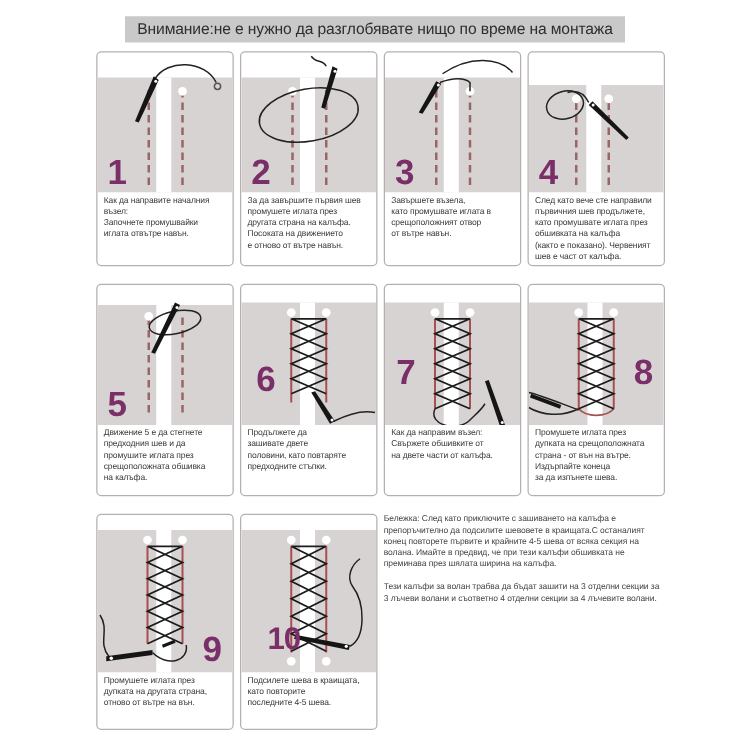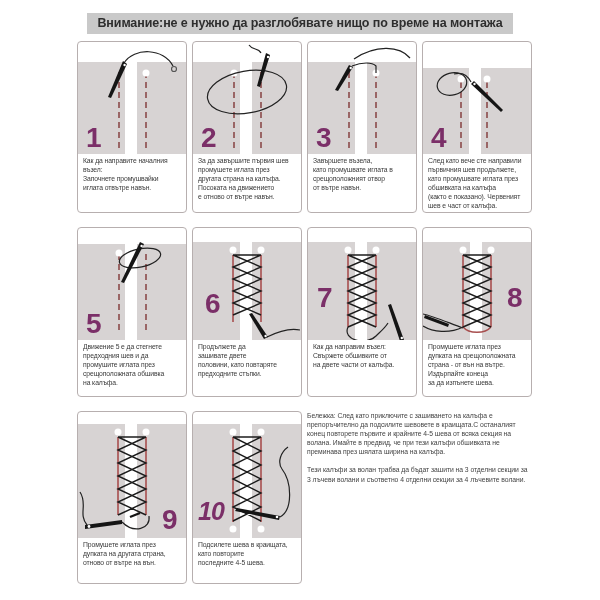--- a/index.html
+++ b/index.html
@@ -6,21 +6,21 @@
   body{
     width:600px;height:600px;background:#ffffff;
     font-family:"Liberation Sans","DejaVu Sans",sans-serif;
     color:#333;position:relative;overflow:hidden;
   }
   .title-bar{
     margin:13px auto 7px auto;
     width:fit-content;max-width:420px;
     background:#c9c9c9;
     padding:3px 10px 4px 10px;
-    font-size:12.5px;font-weight:700;color:#2e2e2e;
+    font-size:12.5px;font-weight:400;color:#2e2e2e;
     text-align:center;letter-spacing:-0.1px;
   }
   .grid{
     margin-left:77px;
     display:grid;
     grid-template-columns:repeat(4,110px);
     grid-template-rows:172px 170px 173px;
     column-gap:5px;row-gap:14px;
   }
   .card{
@@ -264,21 +264,21 @@
         <circle cx="68" cy="20" r="3.5" fill="#fff"></circle>
         <circle cx="40" cy="117" r="3.5" fill="#fff"></circle>
         <circle cx="68" cy="117" r="3.5" fill="#fff"></circle>
         <line x1="40" y1="25" x2="40" y2="110" stroke="#a84f4f" stroke-width="1.6"></line>
         <line x1="68" y1="25" x2="68" y2="110" stroke="#a84f4f" stroke-width="1.6"></line>
         <path d="M40,25 L68,25 M40,25 L68,39 L40,53 L68,67 L40,81 L68,95 L40,109 M68,25 L40,39 L68,53 L40,67 L68,81 L40,95 L68,109" stroke="#1c1c1c" fill="none" stroke-width="1.4"></path>
         <path d="M87,105 C100,98 99,70 89,57 C84,50 88,40 95,35" stroke="#222" fill="none" stroke-width="1.2"></path>
         <polygon points="42,99 44,96 87,104 86,108" fill="#151515"></polygon>
         <circle cx="84" cy="105" r="1.3" fill="#fff"></circle>
       </svg>
-      <span class="stepnum small" style="left:5px;bottom:14px;font-style:italic;">10</span>
+      <span class="stepnum small" style="left:21px;bottom:14px;">10</span>
     </div>
     <div class="caption">Подсилете шева в краищата,
 като повторите
 последните 4-5 шева.</div>
   </div>
 
   <div class="note-block">
     <p>Бележка: След като приключите с зашиването на калъфа е препоръчително да подсилите шевовете в краищата.С останалият конец повторете първите и крайните 4-5 шева от всяка секция на волана. Имайте в предвид, че при тези калъфи обшивката не преминава през шялата ширина на калъфа.</p>
     <p>Тези калъфи за волан трабва да бъдат зашити на 3 отделни секции за 3 лъчеви волани и съответно 4 отделни секции за 4 лъчевите волани.</p>
   </div>

